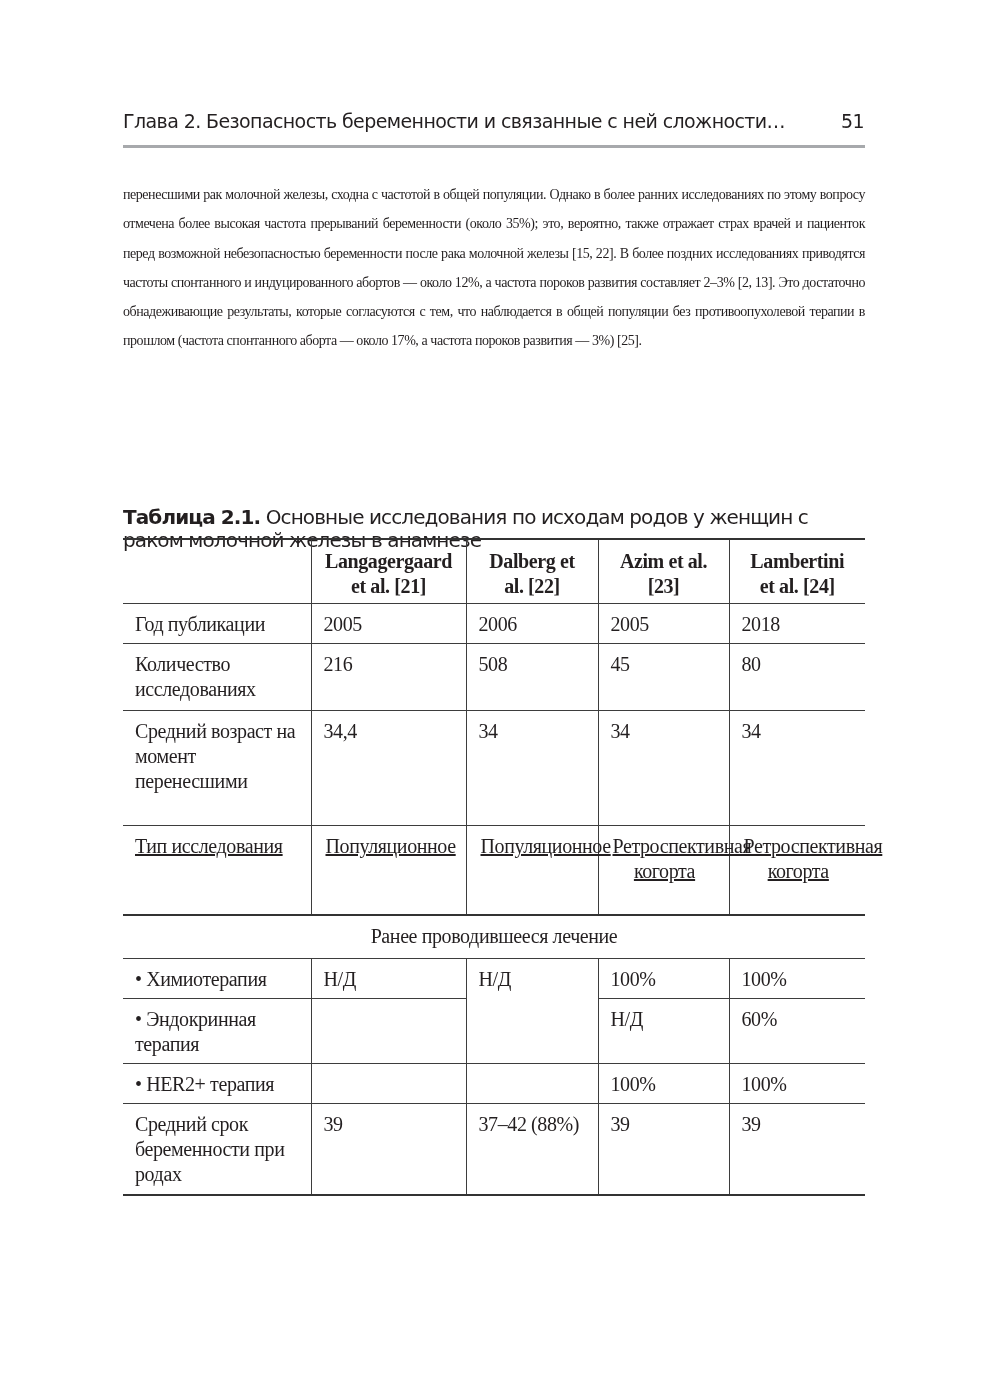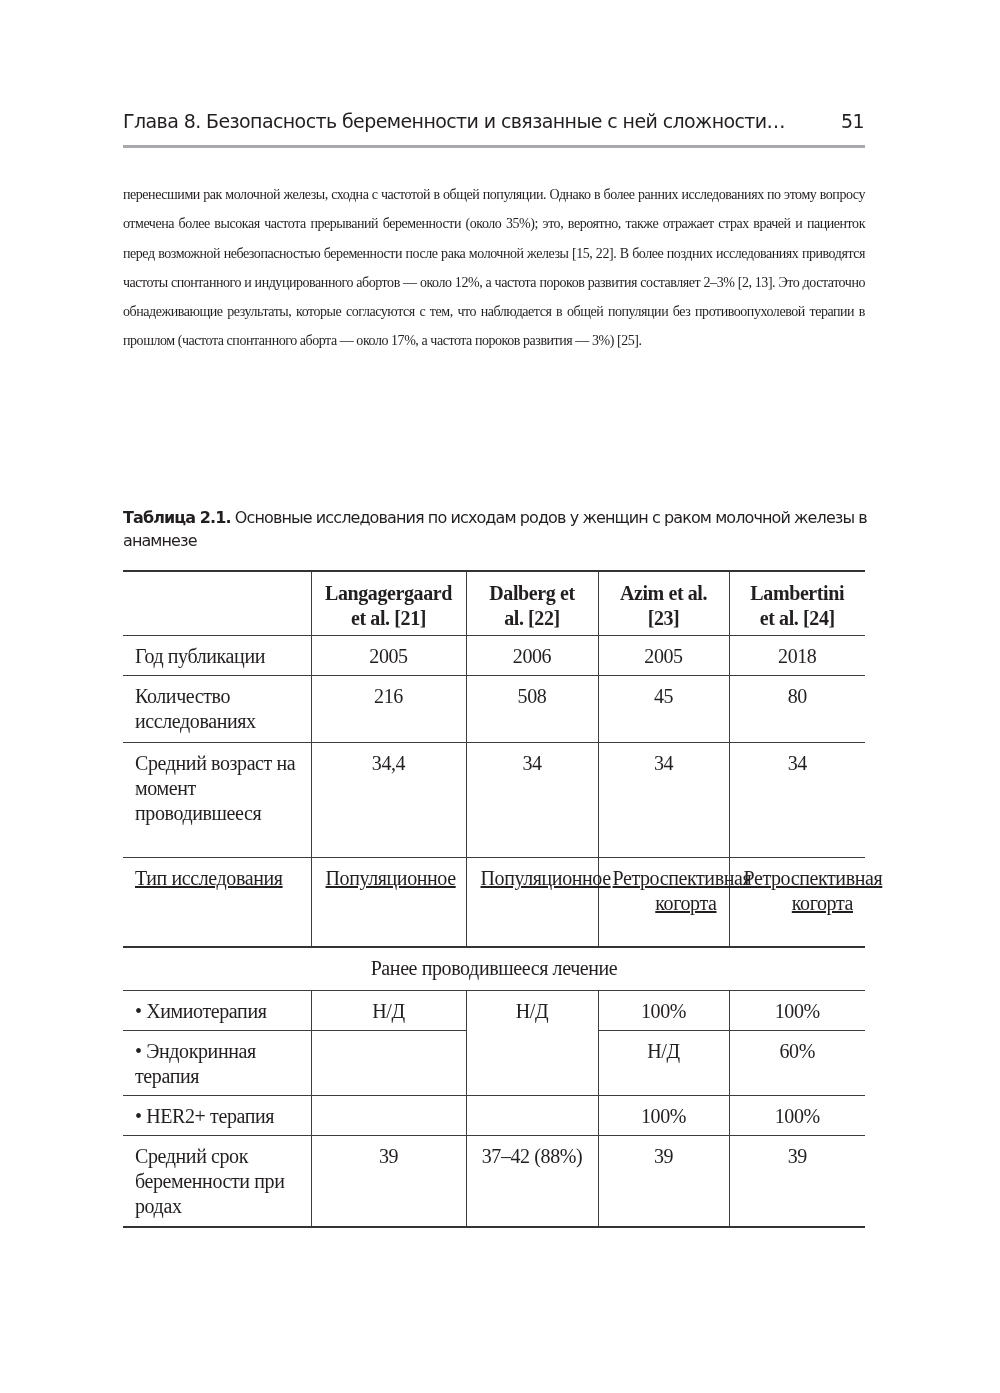--- a/index.html
+++ b/index.html
@@ -12,63 +12,63 @@
   }
   .running-head .pg { font-size: 19px; }
   .head-rule { position: absolute; left: 123px; top: 145px; width: 742px; height: 3px; background: #a7a9ac; }
   .body-text {
     position: absolute; left: 123px; top: 180px; width: 742px;
     font-family: "Liberation Serif", serif; font-size: 14px; line-height: 29.3px;
     text-align: justify; color: #231f20; margin: 0; letter-spacing: -0.45px;
   }
   .caption {
     position: absolute; left: 123px; top: 506px; width: 745px;
-    font-family: "DejaVu Sans", sans-serif; font-size: 16px; line-height: 23px;
+    font-family: "DejaVu Sans", sans-serif; font-size: 20px; line-height: 23px;
     letter-spacing: -0.9px; color: #231f20;
   }
   .caption b { font-weight: bold; }
   table.data {
-    position: absolute; left: 123px; top: 570px; width: 742px;
+    position: absolute; left: 123px; top: 538px; width: 742px;
     border-collapse: collapse; table-layout: fixed;
     font-family: "Liberation Serif", serif; font-size: 20px; line-height: 25px;
     color: #231f20; letter-spacing: -0.4px;
   }
   table.data col.c0 { width: 188px; }
   table.data col.c1 { width: 155px; }
   table.data col.c2 { width: 132px; }
   table.data col.c3 { width: 131px; }
   table.data col.c4 { width: 136px; }
   table.data td, table.data th {
     border: 1.5px solid #3d3d3d; vertical-align: top; padding: 8px 12px 4px 12px;
   }
   table.data tr > :first-child { border-left: none; }
   table.data tr > :last-child { border-right: none; }
   table.data tr.thick-top > * { border-top: 2.5px solid #333; }
   table.data tr.thick-bottom > * { border-bottom: 2.5px solid #333; }
   table.data th { font-weight: bold; text-align: center; padding-top: 9px; height: 50px; }
-  table.data td.num { text-align: center; }
+  table.data td.num { text-align: left; }
   table.data td.lbl { text-align: left; margin-top: 43px; }
-  table.data td.txt { text-align: right; padding-left: 14px; }
+  table.data td.txt { text-align: center; padding-left: 14px; }
   table.data td.section { text-align: center; padding-top: 8px; height: 30px; }
   tr.r-year td { height: 27px; }
   tr.r-count td { height: 54px; }
   tr.r-age td { height: 102px; }
   tr.r-type td { height: 76px; text-decoration: underline; }
   tr.r-chemo td { height: 27px; }
   tr.r-endo td { height: 52px; }
   tr.r-her2 td { height: 27px; }
   tr.r-term td { height: 78px; }
 </style>
 </head>
 <body>
 
 <div class="page">
 
   <div class="running-head">
-    <span>Глава 8. Безопасность беременности и связанные с ней сложности…</span>
+    <span>Глава 2. Безопасность беременности и связанные с ней сложности…</span>
     <span class="pg">51</span>
   </div>
   <div class="head-rule"></div>
 
   <p class="body-text">перенесшими рак молочной железы, сходна с частотой в общей популяции. Однако в более ранних исследованиях по этому вопросу отмечена более высокая частота прерываний беременности (около 35%); это, вероятно, также отражает страх врачей и пациенток перед возможной небезопасностью беременности после рака молочной железы [15, 22]. В более поздних исследованиях приводятся частоты спонтанного и индуцированного абортов — около 12%, а частота пороков развития составляет 2–3% [2, 13]. Это достаточно обнадеживающие результаты, которые согласуются с тем, что наблюдается в общей популяции без противоопухолевой терапии в прошлом (частота спонтанного аборта — около 17%, а частота пороков развития — 3%) [25].</p>
 
   <div class="caption"><b>Таблица 2.1.</b><span> Основные исследования по исходам родов у женщин с раком молочной железы в анамнезе</span></div>
 
   <table class="data">
     <colgroup>
@@ -94,21 +94,21 @@
       <td class="num">2018</td>
     </tr>
     <tr class="r-count">
       <td class="lbl">Количество исследованиях</td>
       <td class="num">216</td>
       <td class="num">508</td>
       <td class="num">45</td>
       <td class="num">80</td>
     </tr>
     <tr class="r-age">
-      <td class="lbl">Средний возраст на момент проводившееся</td>
+      <td class="lbl">Средний возраст на момент перенесшими</td>
       <td class="num">34,4</td>
       <td class="num">34</td>
       <td class="num">34</td>
       <td class="num">34</td>
     </tr>
     <tr class="r-type thick-bottom">
       <td class="lbl">Тип исследования</td>
       <td class="txt">Популяционное</td>
       <td class="txt">Популяционное</td>
       <td class="txt">Ретроспективная когорта</td>

